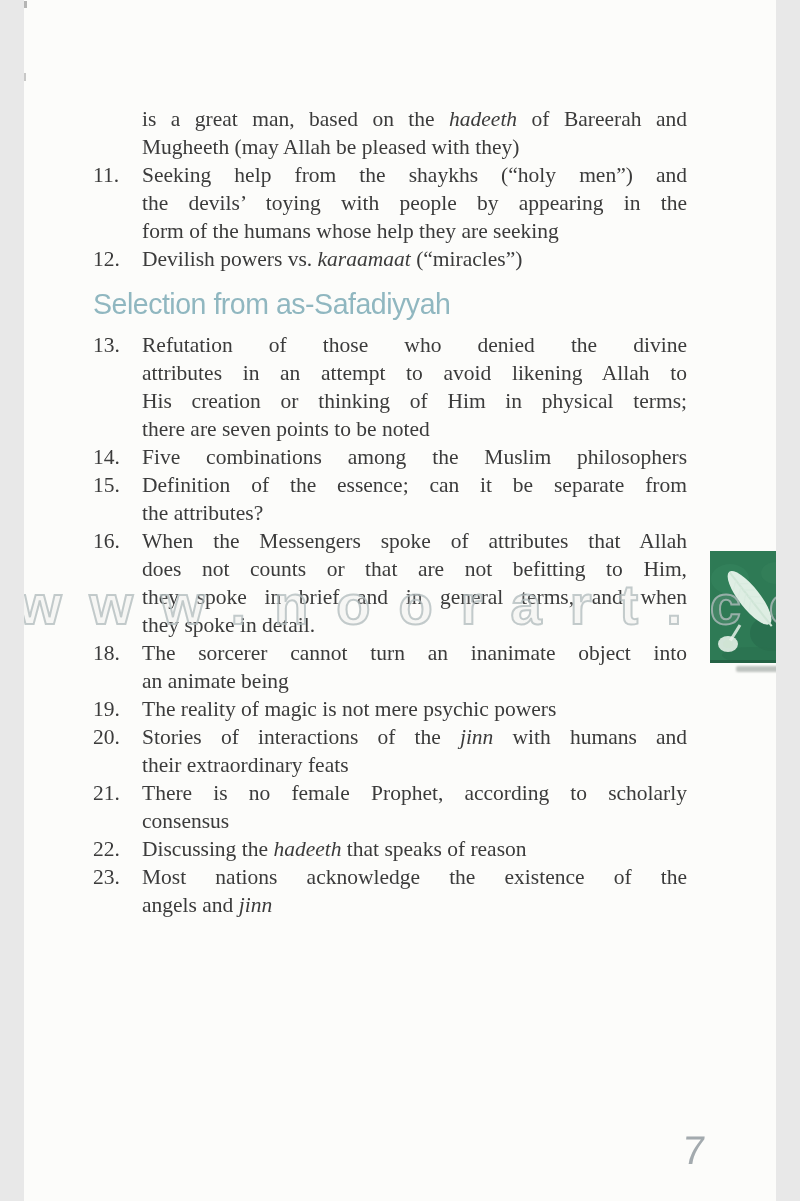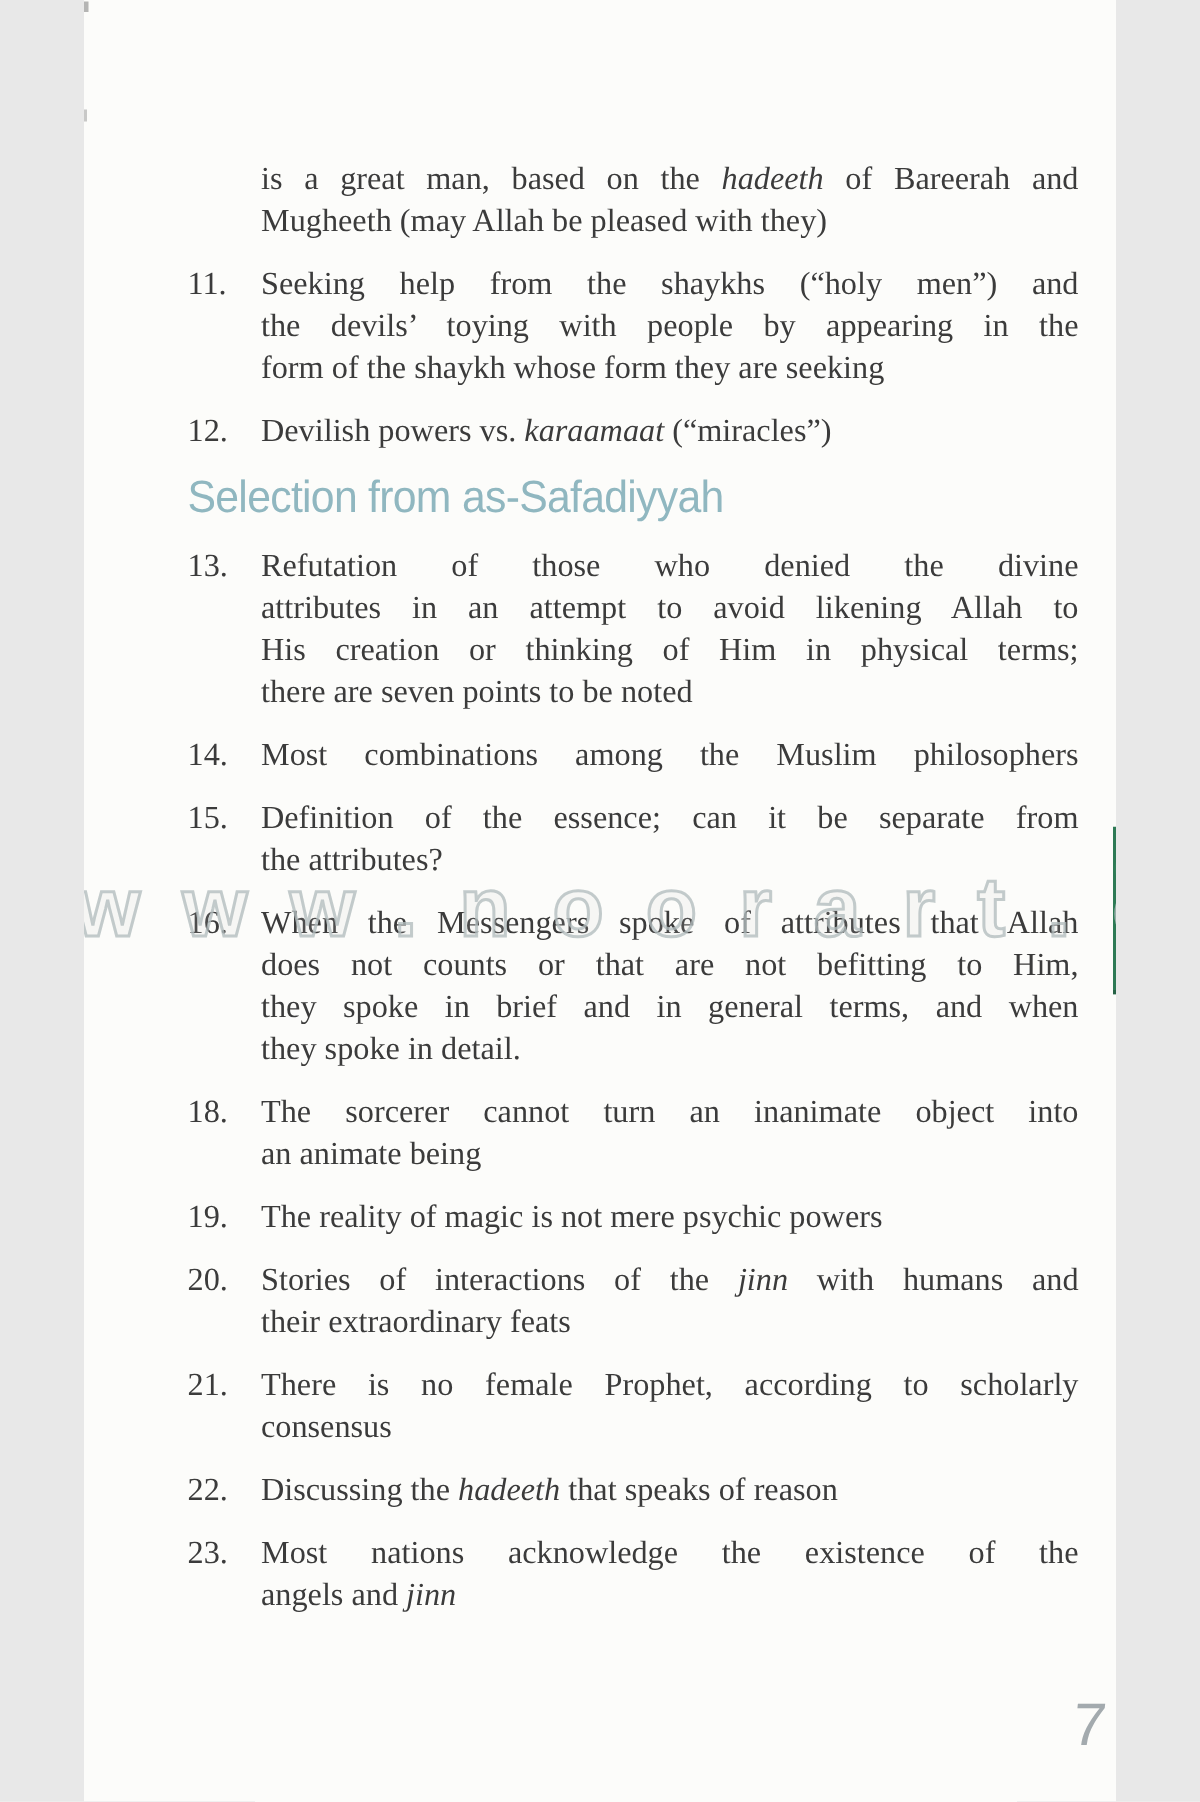--- a/index.html
+++ b/index.html
@@ -1,25 +1,25 @@
 <!DOCTYPE html>
 <html><head>
 <meta charset="utf-8">
 <style>
   html,body{margin:0;padding:0;background:#e8e8e8;}
   .page{
-    position:relative;width:688px;height:1201px;margin:0 auto;
+    position:relative;width:752px;height:1201px;margin:0 auto;
     background:#fcfcfa;overflow:hidden;
     font-family:"Liberation Serif",serif;color:#3b3b3b;
   }
   .content{position:absolute;left:69px;top:105px;width:594px;}
   .ln{font-size:21.5px;line-height:28px;}
   .jl{text-align:justify;text-align-last:justify;}
   .intro{margin-left:49px;width:545px;}
-  .item{display:flex;margin-top:14px;}
+  .item{display:flex;margin-top:0;}
   .num{flex:0 0 49px;width:49px;font-size:21.5px;line-height:28px;}
   .txt{width:545px;font-family:Liberation Serif, serif;}
   .heading{
     margin:14px 0 10px 0;font-family:"Liberation Sans",sans-serif;
     font-size:30px;font-weight:400;line-height:34px;color:#90b7c0;
     letter-spacing:-0.5px;transform:scaleX(.95);transform-origin:left;
   }
   .watermark{
     position:absolute;left:-6px;top:577px;z-index:5;white-space:nowrap;
     font-family:"Liberation Sans",sans-serif;font-size:56px;font-weight:700;
@@ -56,21 +56,21 @@
     <div class="intro">
       <div class="ln jl">is a great man, based on the <i>hadeeth</i> of Bareerah and</div>
       <div class="ln">Mugheeth (may Allah be pleased with they)</div>
     </div>
 
     <div class="item">
       <div class="num">11.</div>
       <div class="txt">
         <div class="ln jl">Seeking help from the shaykhs (“holy men”) and</div>
         <div class="ln jl">the devils’ toying with people by appearing in the</div>
-        <div class="ln">form of the shaykh whose form they are seeking</div>
+        <div class="ln">form of the humans whose help they are seeking</div>
       </div>
     </div>
 
     <div class="item">
       <div class="num">12.</div>
       <div class="txt">
         <div class="ln">Devilish powers vs. <i>karaamaat</i> (“miracles”)</div>
       </div>
     </div>
 
@@ -82,21 +82,21 @@
         <div class="ln jl">Refutation of those who denied the divine</div>
         <div class="ln jl">attributes in an attempt to avoid likening Allah to</div>
         <div class="ln jl">His creation or thinking of Him in physical terms;</div>
         <div class="ln">there are seven points to be noted</div>
       </div>
     </div>
 
     <div class="item">
       <div class="num">14.</div>
       <div class="txt">
-        <div class="ln jl">Most combinations among the Muslim philosophers</div>
+        <div class="ln jl">Five combinations among the Muslim philosophers</div>
       </div>
     </div>
 
     <div class="item">
       <div class="num">15.</div>
       <div class="txt">
         <div class="ln jl">Definition of the essence; can it be separate from</div>
         <div class="ln">the attributes?</div>
       </div>
     </div>

